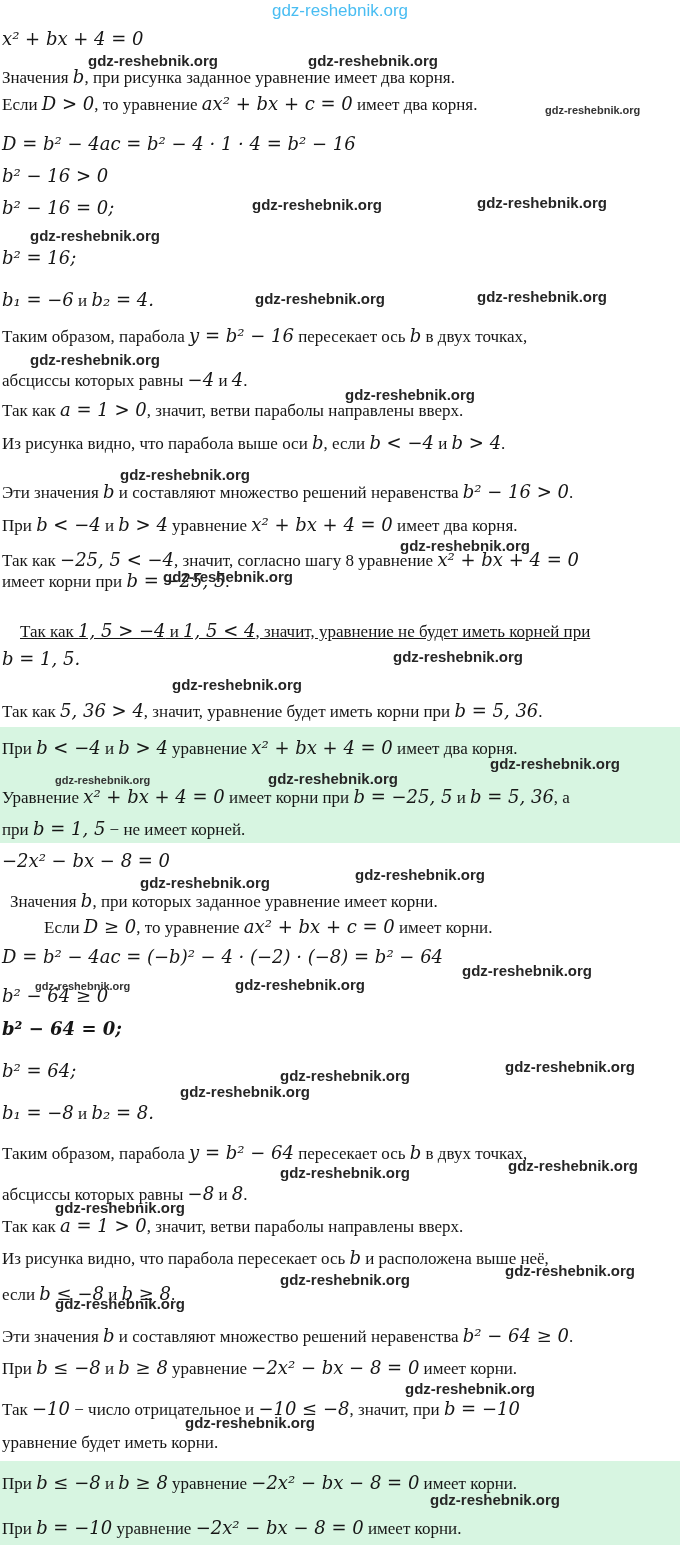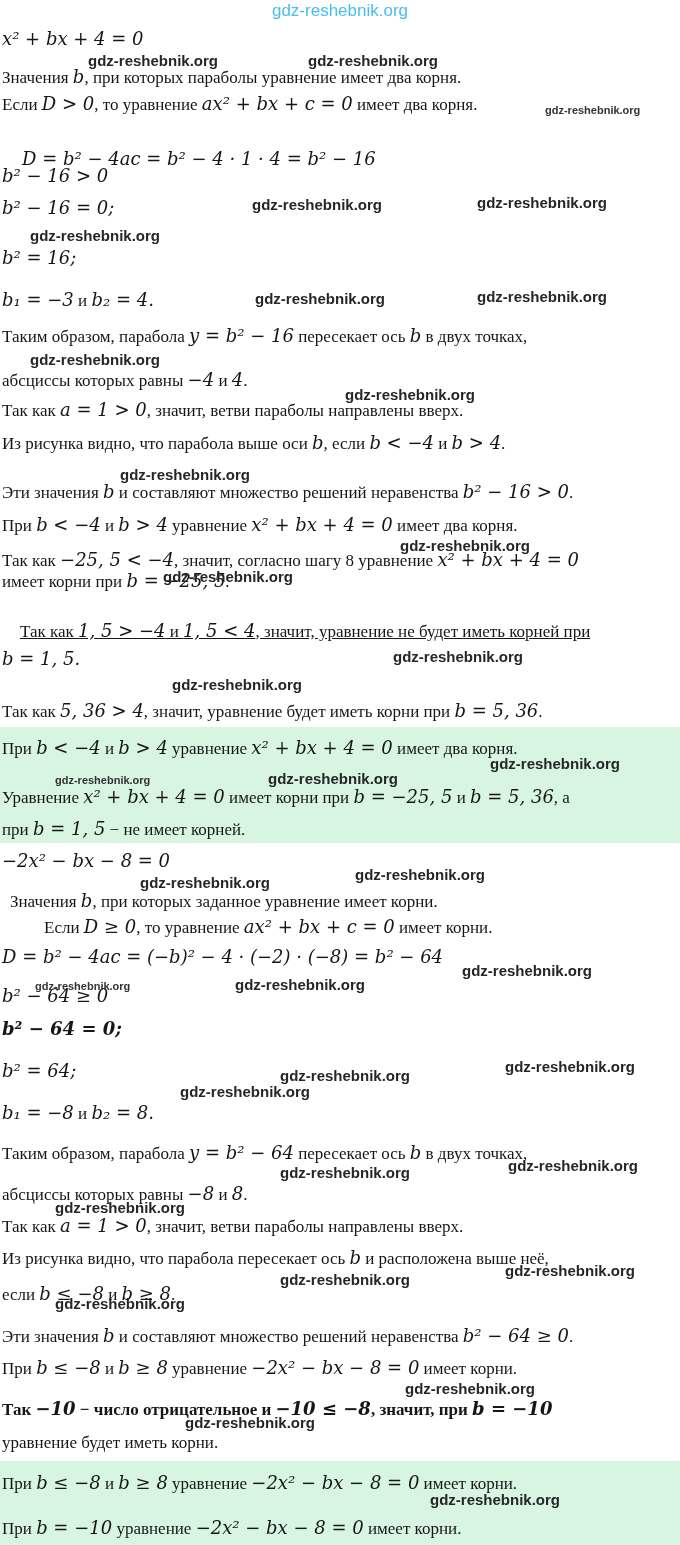--- a/index.html
+++ b/index.html
@@ -62,31 +62,31 @@
 <body>
 
 <div class="page">
   <div class="top-link">gdz-reshebnik.org</div>
   <div id="content-root">
       <div class="answer-box" style="top: 727px; height: 116px;"></div>
       <div class="answer-box" style="top: 1461px; height: 84px;"></div>
       <div class="line" style="left: 2px; top: 28px;"><span class="math">x² + bx + 4 = 0</span></div>
       <div class="wm" style="left: 88px; top: 52px;">gdz-reshebnik.org</div>
       <div class="wm" style="left: 308px; top: 52px;">gdz-reshebnik.org</div>
-      <div class="line" style="left: 2px; top: 66px;"><span class="txt">Значения </span><span class="math">b</span><span class="txt">, при которых параболы уравнение имеет два корня.</span></div>
+      <div class="line" style="left: 2px; top: 66px;"><span class="txt">Значения </span><span class="math">b</span><span class="txt">, при рисунка заданное уравнение имеет два корня.</span></div>
       <div class="line" style="left: 2px; top: 93px;"><span class="txt">Если </span><span class="math">D &gt; 0</span><span class="txt">, то уравнение </span><span class="math">ax² + bx + c = 0</span><span class="txt"> имеет два корня.</span></div>
       <div class="wm wm-small" style="left: 545px; top: 104px;">gdz-reshebnik.org</div>
-      <div class="line" style="left: 2px; top: 148px; margin-left: 20px;"><span class="math">D = b² − 4ac = b² − 4 · 1 · 4 = b² − 16</span></div>
+      <div class="line" style="left: 2px; top: 133px;"><span class="math">D = b² − 4ac = b² − 4 · 1 · 4 = b² − 16</span></div>
       <div class="line" style="left: 2px; top: 165px;"><span class="math">b² − 16 &gt; 0</span></div>
       <div class="line" style="left: 2px; top: 197px;"><span class="math">b² − 16 = 0;</span></div>
       <div class="wm" style="left: 252px; top: 196px;">gdz-reshebnik.org</div>
       <div class="wm" style="left: 477px; top: 194px;">gdz-reshebnik.org</div>
       <div class="wm" style="left: 30px; top: 227px;">gdz-reshebnik.org</div>
       <div class="line" style="left: 2px; top: 247px;"><span class="math">b² = 16;</span></div>
-      <div class="line" style="left: 2px; top: 289px;"><span class="math">b₁ = −3</span><span class="txt"> и </span><span class="math">b₂ = 4.</span></div>
+      <div class="line" style="left: 2px; top: 289px;"><span class="math">b₁ = −6</span><span class="txt"> и </span><span class="math">b₂ = 4.</span></div>
       <div class="wm" style="left: 255px; top: 290px;">gdz-reshebnik.org</div>
       <div class="wm" style="left: 477px; top: 288px;">gdz-reshebnik.org</div>
       <div class="line" style="left: 2px; top: 325px;"><span class="txt">Таким образом, парабола </span><span class="math">y = b² − 16</span><span class="txt"> пересекает ось </span><span class="math">b</span><span class="txt"> в двух точках,</span></div>
       <div class="wm" style="left: 30px; top: 351px;">gdz-reshebnik.org</div>
       <div class="line" style="left: 2px; top: 369px;"><span class="txt">абсциссы которых равны </span><span class="math">−4</span><span class="txt"> и </span><span class="math">4</span><span class="txt">.</span></div>
       <div class="wm" style="left: 345px; top: 386px;">gdz-reshebnik.org</div>
       <div class="line" style="left: 2px; top: 399px;"><span class="txt">Так как </span><span class="math">a = 1 &gt; 0</span><span class="txt">, значит, ветви параболы направлены вверх.</span></div>
       <div class="line" style="left: 2px; top: 432px;"><span class="txt">Из рисунка видно, что парабола выше оси </span><span class="math">b</span><span class="txt">, если </span><span class="math">b &lt; −4</span><span class="txt"> и </span><span class="math">b &gt; 4</span><span class="txt">.</span></div>
       <div class="wm" style="left: 120px; top: 466px;">gdz-reshebnik.org</div>
       <div class="line" style="left: 2px; top: 481px;"><span class="txt">Эти значения </span><span class="math">b</span><span class="txt"> и составляют множество решений неравенства </span><span class="math">b² − 16 &gt; 0</span><span class="txt">.</span></div>
@@ -129,20 +129,20 @@
       <div class="wm" style="left: 55px; top: 1199px;">gdz-reshebnik.org</div>
       <div class="line" style="left: 2px; top: 1215px;"><span class="txt">Так как </span><span class="math">a = 1 &gt; 0</span><span class="txt">, значит, ветви параболы направлены вверх.</span></div>
       <div class="line" style="left: 2px; top: 1247px;"><span class="txt">Из рисунка видно, что парабола пересекает ось </span><span class="math">b</span><span class="txt"> и расположена выше неё,</span></div>
       <div class="wm" style="left: 505px; top: 1262px;">gdz-reshebnik.org</div>
       <div class="wm" style="left: 280px; top: 1271px;">gdz-reshebnik.org</div>
       <div class="line" style="left: 2px; top: 1283px;"><span class="txt">если </span><span class="math">b ≤ −8</span><span class="txt"> и </span><span class="math">b ≥ 8</span><span class="txt">.</span></div>
       <div class="wm" style="left: 55px; top: 1295px;">gdz-reshebnik.org</div>
       <div class="line" style="left: 2px; top: 1325px;"><span class="txt">Эти значения </span><span class="math">b</span><span class="txt"> и составляют множество решений неравенства </span><span class="math">b² − 64 ≥ 0</span><span class="txt">.</span></div>
       <div class="line" style="left: 2px; top: 1357px;"><span class="txt">При </span><span class="math">b ≤ −8</span><span class="txt"> и </span><span class="math">b ≥ 8</span><span class="txt"> уравнение </span><span class="math">−2x² − bx − 8 = 0</span><span class="txt"> имеет корни.</span></div>
       <div class="wm" style="left: 405px; top: 1380px;">gdz-reshebnik.org</div>
-      <div class="line" style="left: 2px; top: 1398px; font-weight: bold;"><span class="txt">Так </span><span class="math">−10</span><span class="txt"> − число отрицательное и </span><span class="math">−10 ≤ −8</span><span class="txt">, значит, при </span><span class="math">b = −10</span></div>
+      <div class="line" style="left: 2px; top: 1398px;"><span class="txt">Так </span><span class="math">−10</span><span class="txt"> − число отрицательное и </span><span class="math">−10 ≤ −8</span><span class="txt">, значит, при </span><span class="math">b = −10</span></div>
       <div class="wm" style="left: 185px; top: 1414px;">gdz-reshebnik.org</div>
       <div class="line" style="left: 2px; top: 1432px;"><span class="txt">уравнение будет иметь корни.</span></div>
       <div class="line" style="left: 2px; top: 1472px;"><span class="txt">При </span><span class="math">b ≤ −8</span><span class="txt"> и </span><span class="math">b ≥ 8</span><span class="txt"> уравнение </span><span class="math">−2x² − bx − 8 = 0</span><span class="txt"> имеет корни.</span></div>
       <div class="wm" style="left: 430px; top: 1491px;">gdz-reshebnik.org</div>
       <div class="line" style="left: 2px; top: 1517px; text-align: right;"><span class="txt">При </span><span class="math">b = −10</span><span class="txt"> уравнение </span><span class="math">−2x² − bx − 8 = 0</span><span class="txt"> имеет корни.</span></div>
     </div>
 </div>
 
 </body></html>

